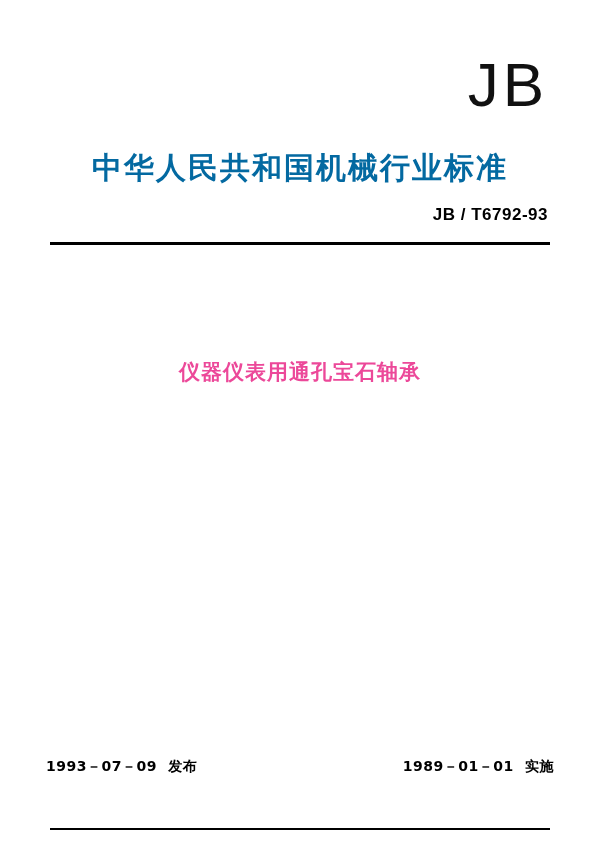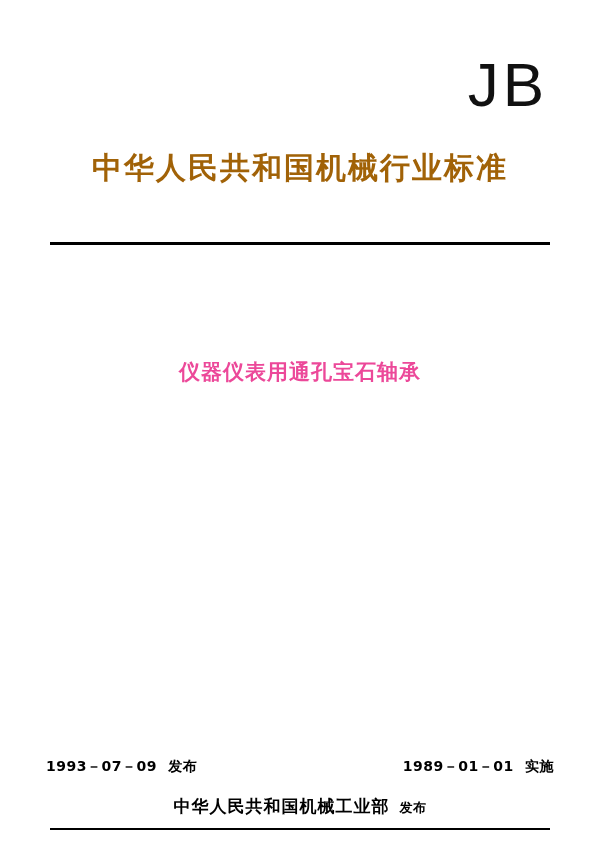--- a/index.html
+++ b/index.html
@@ -38,21 +38,21 @@
   .main-title {
     position: absolute;
     top: 148px;
     left: 0;
     width: 600px;
     text-align: center;
     font-family: "DejaVu Sans", sans-serif;
     font-size: 30px;
     font-weight: 700;
     letter-spacing: 2px;
-    color: #a16207;
+    color: #0369a1;
   }
 
   
   .std-number {
     position: absolute;
     top: 205px;
     right: 52px;
     font-family: "Liberation Sans", sans-serif;
     font-size: 17px;
     font-weight: 700;
@@ -137,35 +137,33 @@
 </style>
 </head>
 <body>
 
 <div class="page">
 
   <div class="std-mark">JB</div>
 
   <div class="main-title">中华人民共和国机械行业标准</div>
 
+  <div class="std-number">JB / T6792-93</div>
 
   <div class="rule-top"></div>
 
   <div class="subject-title">仪器仪表用通孔宝石轴承</div>
 
   <div class="dates-row">
     <div class="date-item">
       <span>1993－07－09</span>
       <span class="date-label">发布</span>
     </div>
     <div class="date-item">
       <span>1989－01－01</span>
       <span class="date-label">实施</span>
     </div>
   </div>
 
-  <div class="publisher">
-    <span>中华人民共和国机械工业部</span><span class="pub-suffix">发布</span>
-  </div>
 
   <div class="rule-bottom"></div>
 
 </div>
 
 </body></html>

